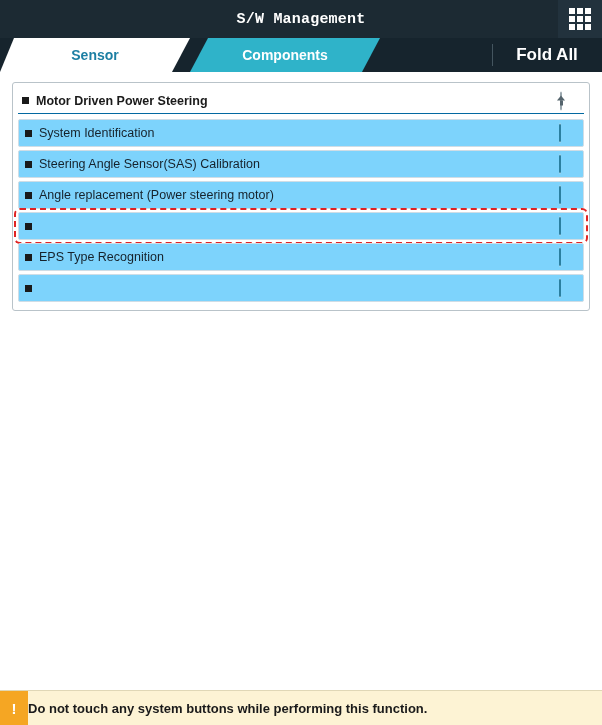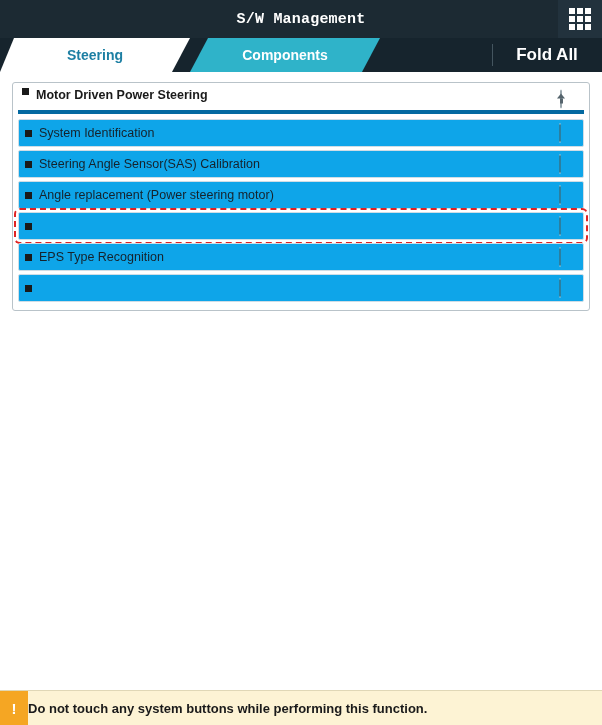--- a/index.html
+++ b/index.html
@@ -139,22 +139,23 @@
     border-radius: 3px;
     background: #ffffff;
     padding: 5px;
     box-sizing: border-box;
   }
 
   .sys-header {
     position: relative;
     height: 26px;
     background: #ffffff;
-    border-bottom: 4px solid #0369a1;
-    display: flex;
+    border-bottom: 1px solid #0369a1;
+    display: flex;
+    align-items: center;
     padding: 0 4px;
     box-sizing: border-box;
   }
   .sys-header .label {
     font-size: 12.5px;
     font-weight: bold;
     color: #1a1a1a;
   }
   .bullet {
     width: 7px;
@@ -163,21 +164,21 @@
     margin-right: 7px;
     flex: 0 0 auto;
   }
 
   .rows {
     margin-top: 5px;
   }
   .row {
     position: relative;
     height: 28px;
-    background: #0ea5e9;
+    background: #7dd3fc;
     border: 1px solid #cfdde6;
     border-radius: 2px;
     display: flex;
     align-items: center;
     padding: 0 6px;
     box-sizing: border-box;
     margin-bottom: 3px;
     cursor: pointer;
   }
   .row .label {
@@ -295,21 +296,21 @@
           <i></i>
           <i></i>
           <i></i>
       </span>
     </div>
   </div>
 
   <div class="tabbar">
     <div class="tab tab-active">
       <span class="shape first"></span>
-      <span class="tab-label">Steering</span>
+      <span class="tab-label">Sensor</span>
     </div>
     <div class="tab tab-inactive">
       <span class="shape"></span>
       <span class="tab-label">Components</span>
     </div>
     <div class="foldall">
       <span>Fold All</span>
     </div>
   </div>
 

